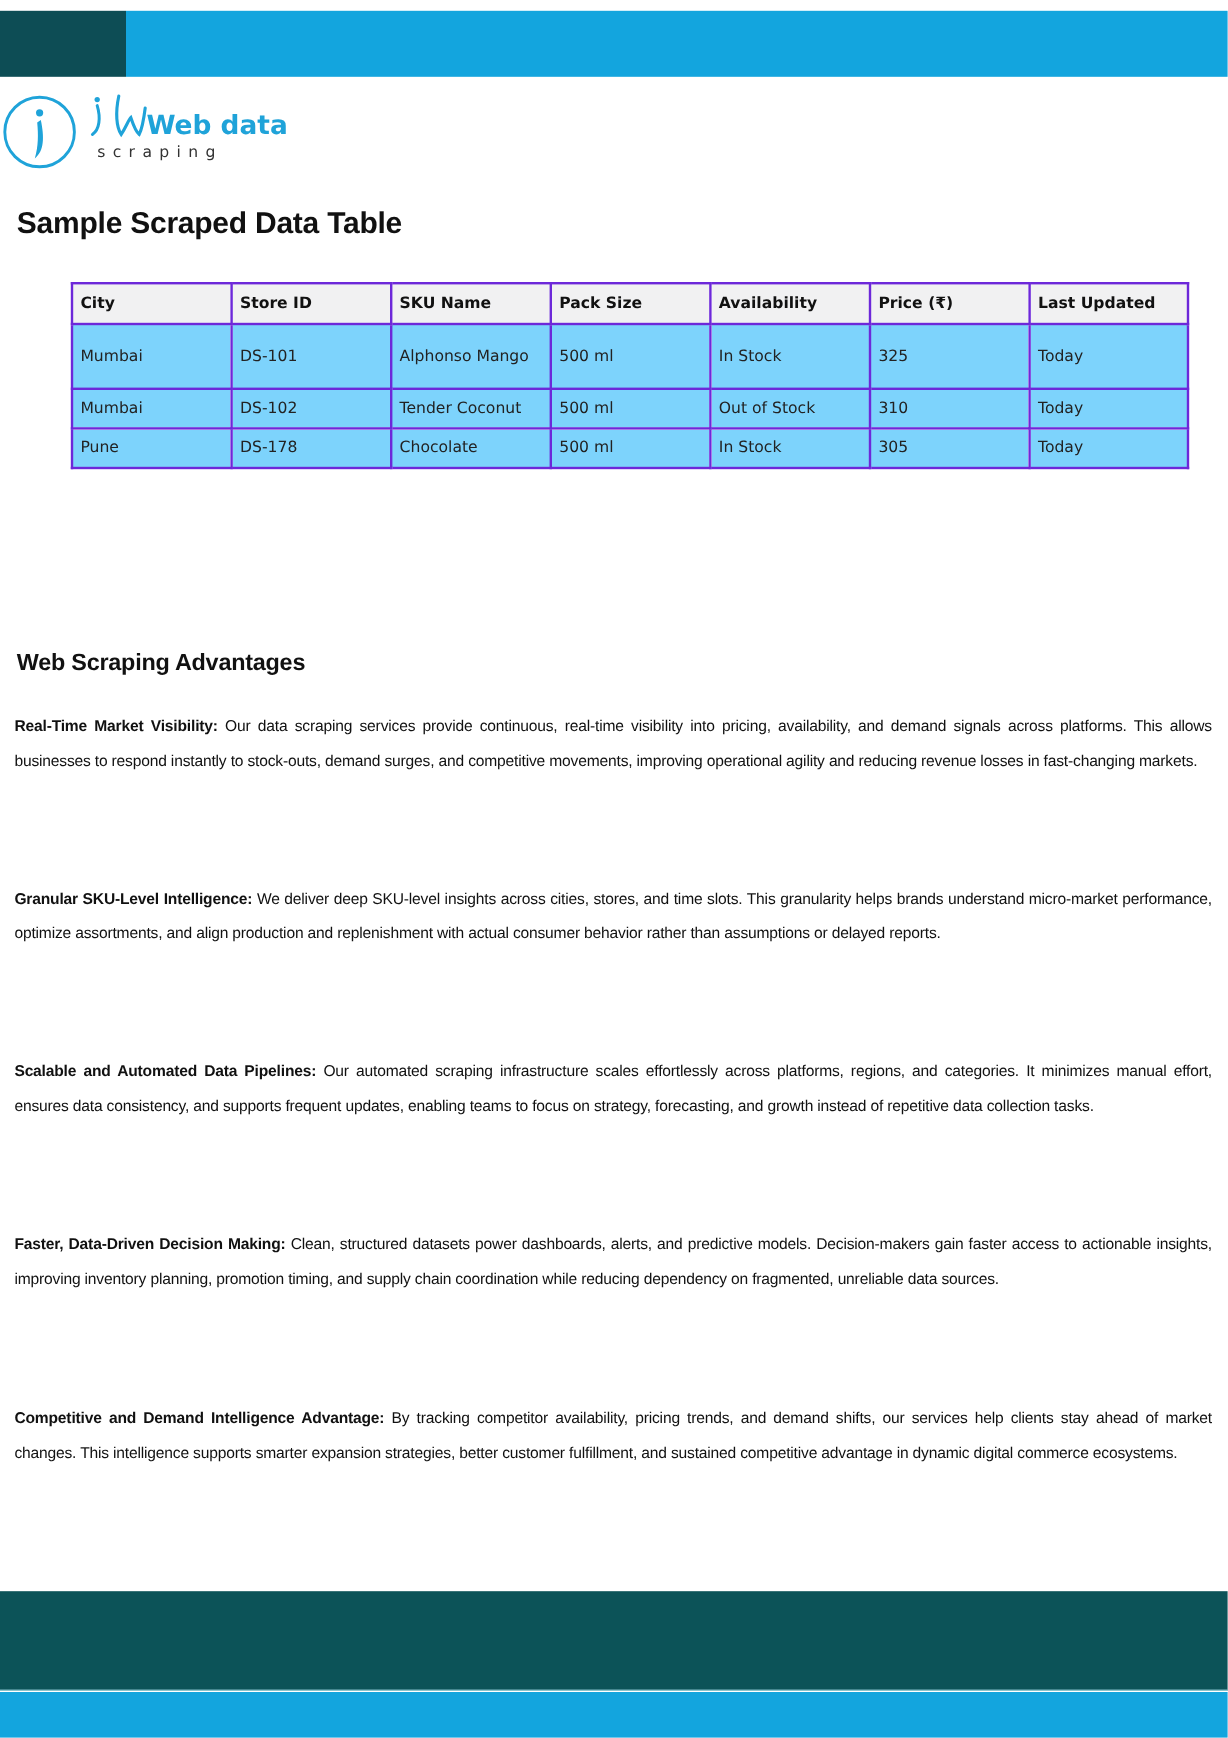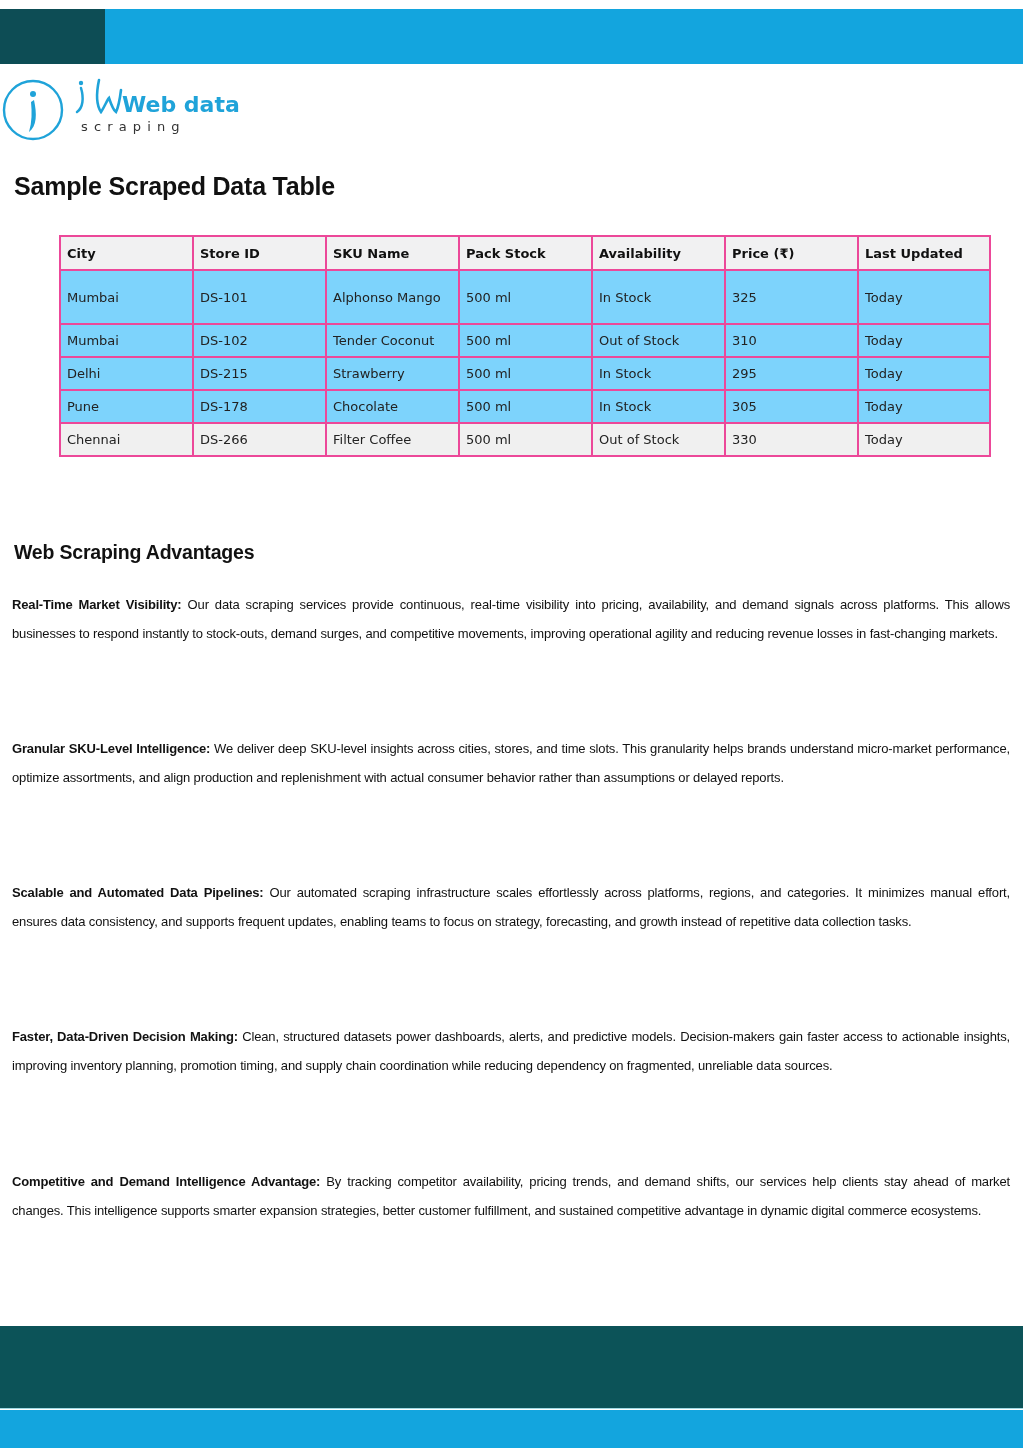--- a/index.html
+++ b/index.html
@@ -22,21 +22,21 @@
   }
   #title1 { top: 172px; }
 
   table.data {
     position: absolute; left: 59px; top: 235px; width: 930px;
     border-collapse: collapse; font-family: "DejaVu Sans", sans-serif;
     font-size: 13px; color: #222;
     table-layout: fixed;
   }
   table.data th, table.data td {
-    border: 2px solid #ec4899; padding: 0 6px; text-align: left; vertical-align: middle;
+    border: 2px solid #6d28d9; padding: 0 6px; text-align: left; vertical-align: middle;
     white-space: nowrap; overflow: hidden;
   }
   table.data th { background: #f1f1f2; font-weight: bold; height: 32px; font-size: 13px; color: #111; }
   table.data td { background: #7dd3fc; height: 31px; }
   table.data tr.tall td { height: 52px; }
   table.data tr.last td { background: #f0f0f0; }
 
   .adv { position: absolute; left: 12px; width: 998px; font-size: 13px; line-height: 29px;
     text-align: justify; color: #111; font-family: "Liberation Sans", sans-serif; letter-spacing: -0.15px; }
   .adv b { font-weight: bold; }
@@ -81,21 +81,21 @@
       <col style="width:133px">
       <col style="width:133px">
       <col style="width:133px">
       <col style="width:132px">
   </colgroup>
   <thead>
     <tr>
       <th>City</th>
       <th>Store ID</th>
       <th>SKU Name</th>
-      <th>Pack Stock</th>
+      <th>Pack Size</th>
       <th>Availability</th>
       <th>Price (₹)</th>
       <th>Last Updated</th>
     </tr>
   </thead>
   <tbody>
     <tr class="tall">
       <td>Mumbai</td>
       <td>DS-101</td>
       <td>Alphonso Mango</td>
@@ -107,44 +107,26 @@
     <tr>
       <td>Mumbai</td>
       <td>DS-102</td>
       <td>Tender Coconut</td>
       <td>500 ml</td>
       <td>Out of Stock</td>
       <td>310</td>
       <td>Today</td>
     </tr>
     <tr>
-      <td>Delhi</td>
-      <td>DS-215</td>
-      <td>Strawberry</td>
-      <td>500 ml</td>
-      <td>In Stock</td>
-      <td>295</td>
-      <td>Today</td>
-    </tr>
-    <tr>
       <td>Pune</td>
       <td>DS-178</td>
       <td>Chocolate</td>
       <td>500 ml</td>
       <td>In Stock</td>
       <td>305</td>
-      <td>Today</td>
-    </tr>
-    <tr class="last">
-      <td>Chennai</td>
-      <td>DS-266</td>
-      <td>Filter Coffee</td>
-      <td>500 ml</td>
-      <td>Out of Stock</td>
-      <td>330</td>
       <td>Today</td>
     </tr>
   </tbody>
 </table>
 
 <div class="section-title" id="title2">Web Scraping Advantages</div>
 
 <p class="adv" id="p1" style="margin:0">
   <b>Real-Time Market Visibility:</b><span> Our data scraping services provide continuous, real-time visibility into pricing, availability, and demand signals across platforms. This allows businesses to respond instantly to stock-outs, demand surges, and competitive movements, improving operational agility and reducing revenue losses in fast-changing markets.</span>
 </p>

